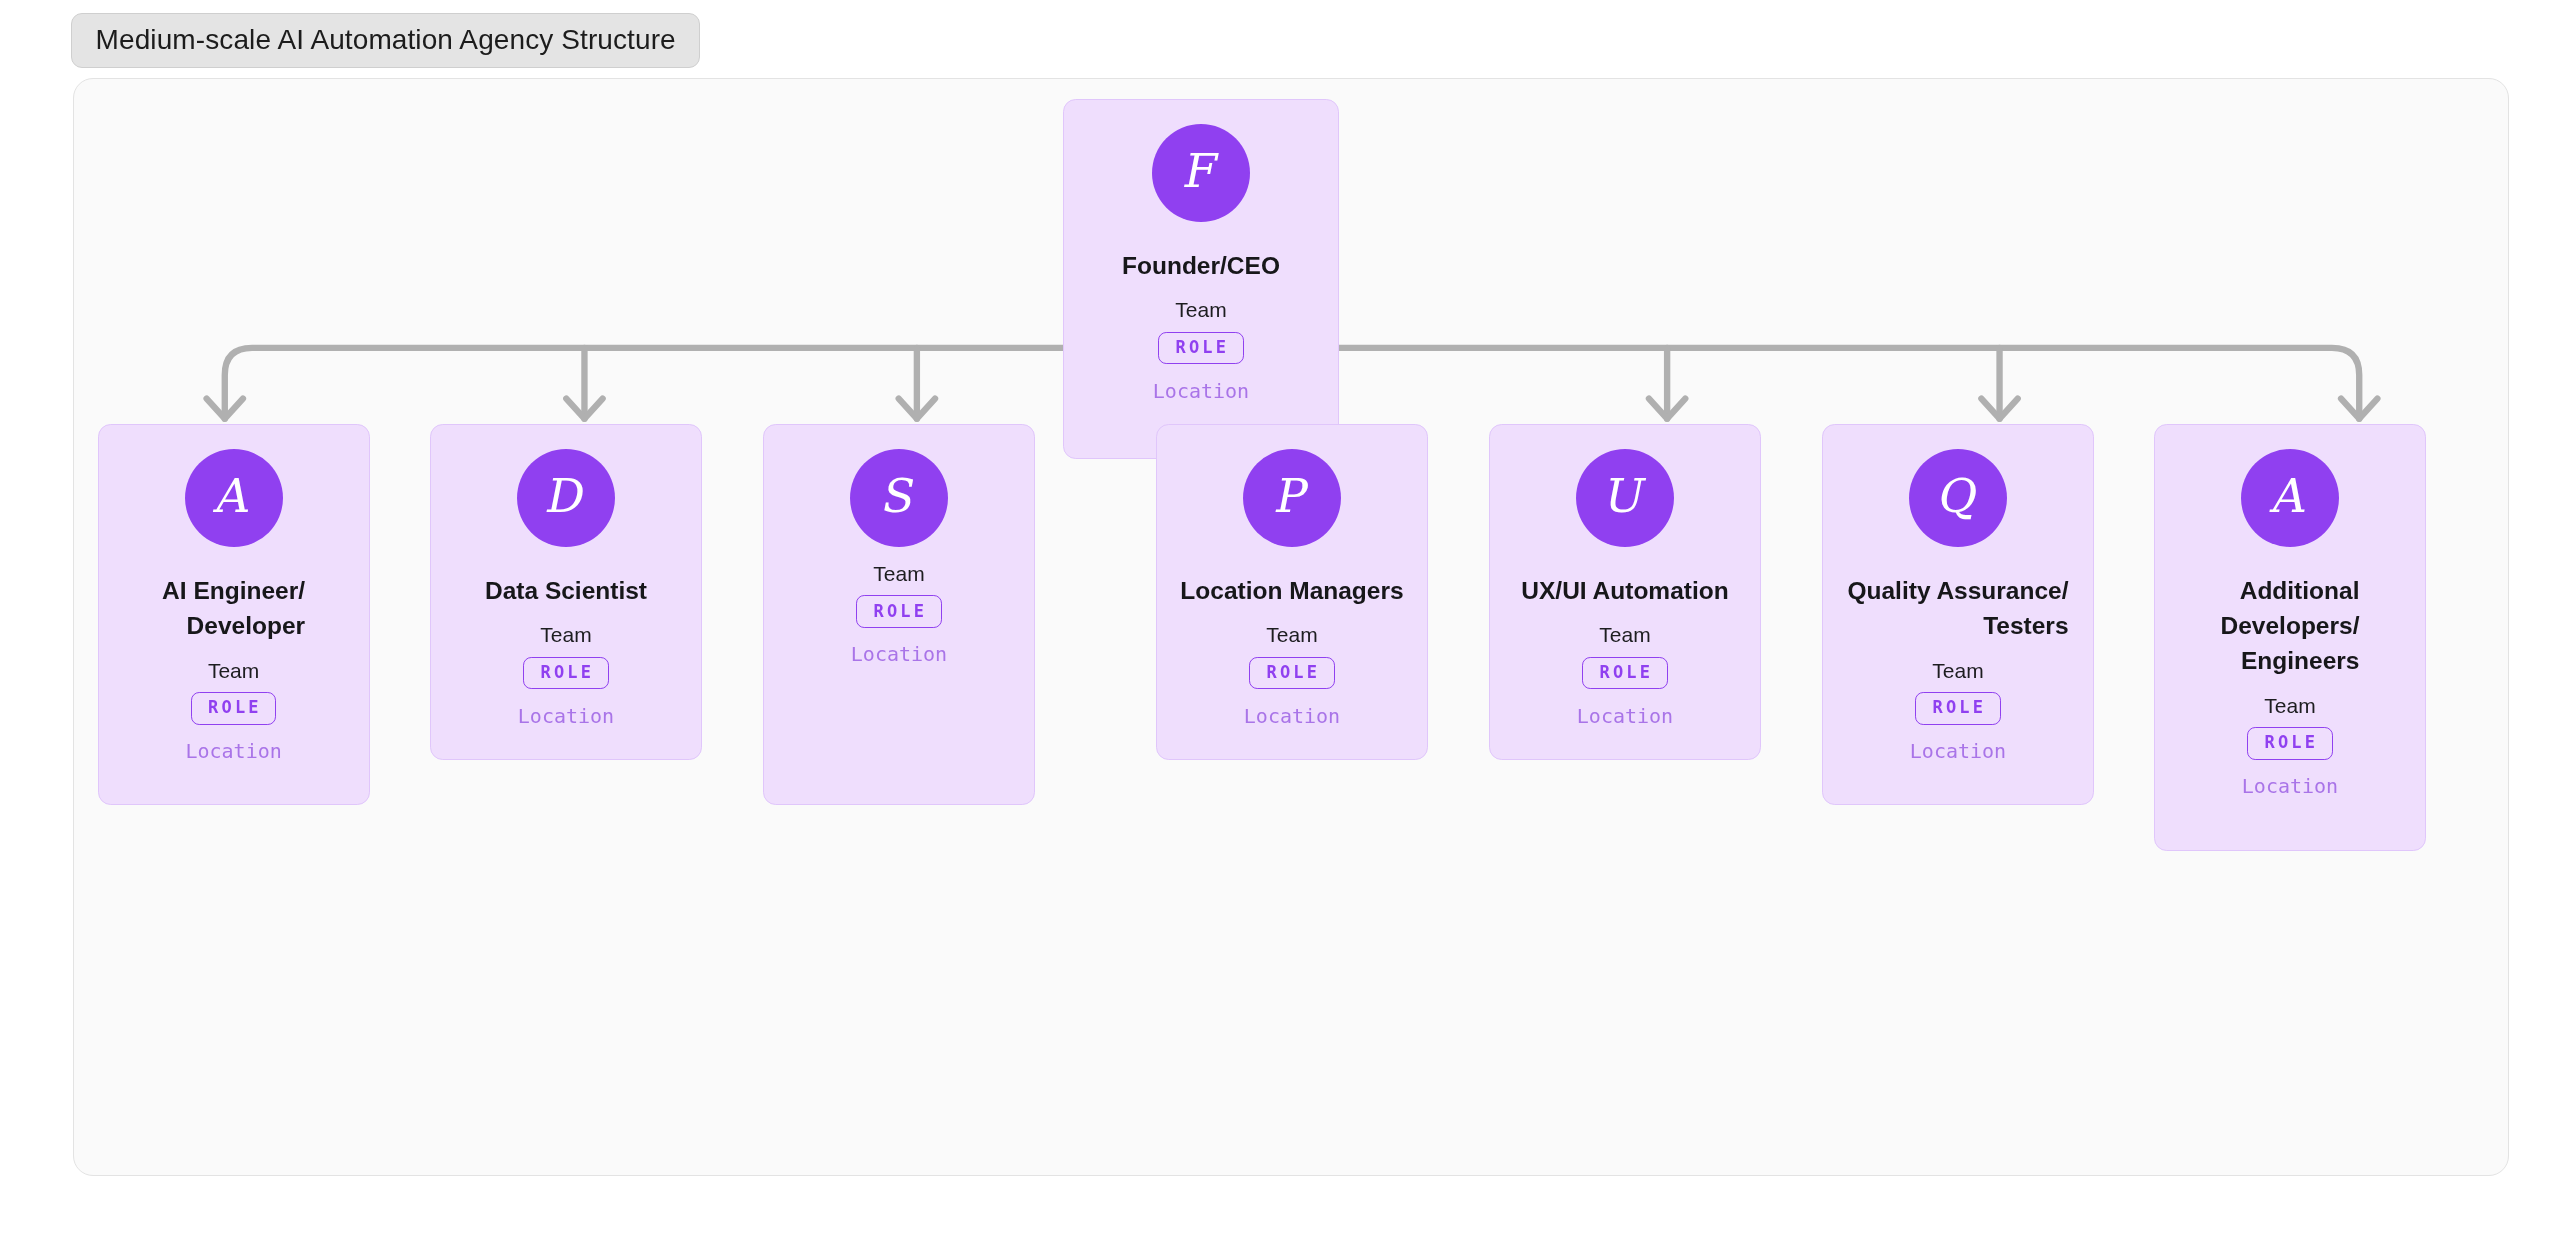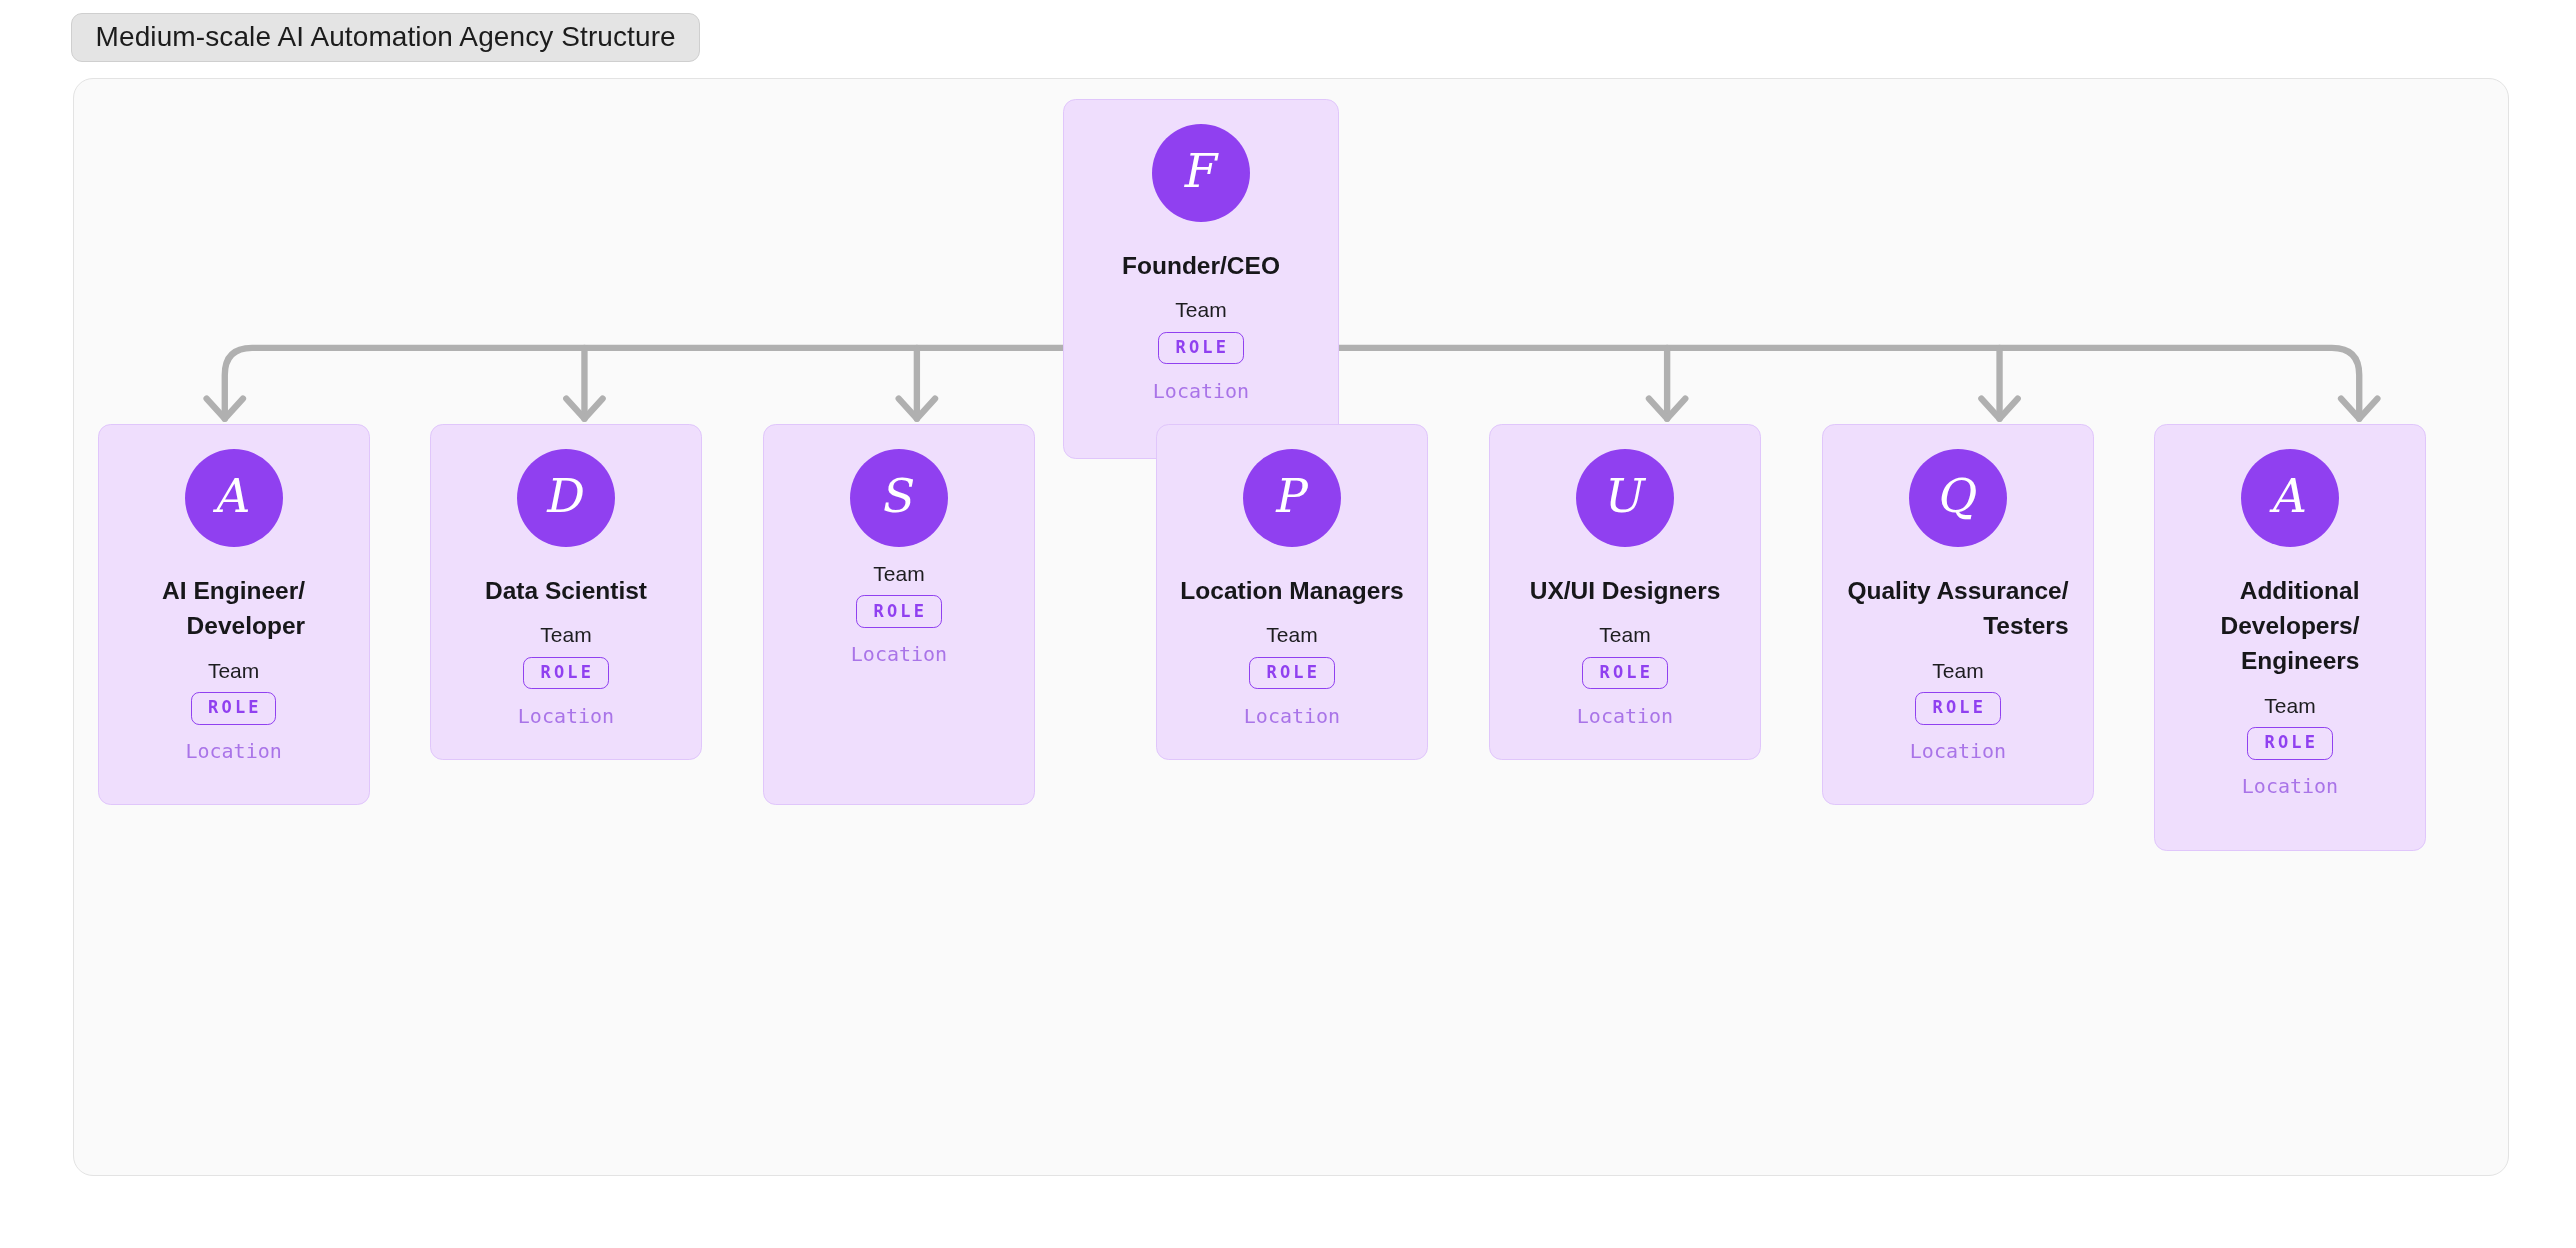--- a/index.html
+++ b/index.html
@@ -13,21 +13,21 @@
     font-family: "Liberation Sans", sans-serif;
     overflow: hidden;
     position: relative;
   }
 
   
   #title-badge {
     position: absolute;
     left: 71px;
     top: 12.7px;
-    height: 49px;
+    height: 55px;
     display: flex;
     align-items: center;
     padding: 0 23.6px;
     background: #e4e4e4;
     border: 0.9px solid #cfcfcf;
     border-radius: 11px;
     box-sizing: border-box;
   }
   #title-badge .title-text {
     font-size: 28px;
@@ -240,21 +240,21 @@
     <div class="role-pill">
       <span class="role-pill-text">ROLE</span>
     </div>
     <div class="node-location">Location</div>
   </div>
 
   <div class="node-card" style="left:1415px; top:345px; width:272px; height:336px;">
     <div class="avatar">
       <span class="avatar-letter">U</span>
     </div>
-    <div class="node-title">UX/UI Designers</div>
+    <div class="node-title">UX/UI Automation</div>
     <div class="node-team">Team</div>
     <div class="role-pill">
       <span class="role-pill-text">ROLE</span>
     </div>
     <div class="node-location">Location</div>
   </div>
 
   <div class="node-card" style="left:1748px; top:345px; width:272px; height:381px;">
     <div class="avatar">
       <span class="avatar-letter">Q</span>

